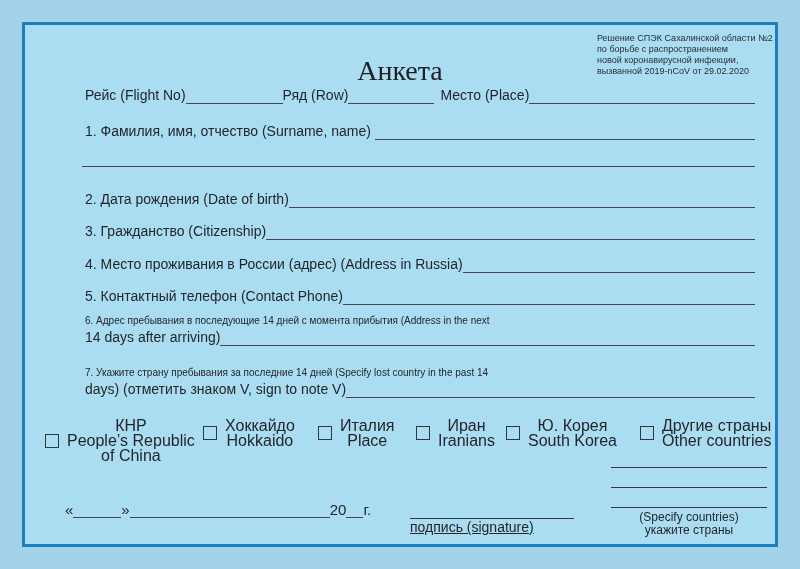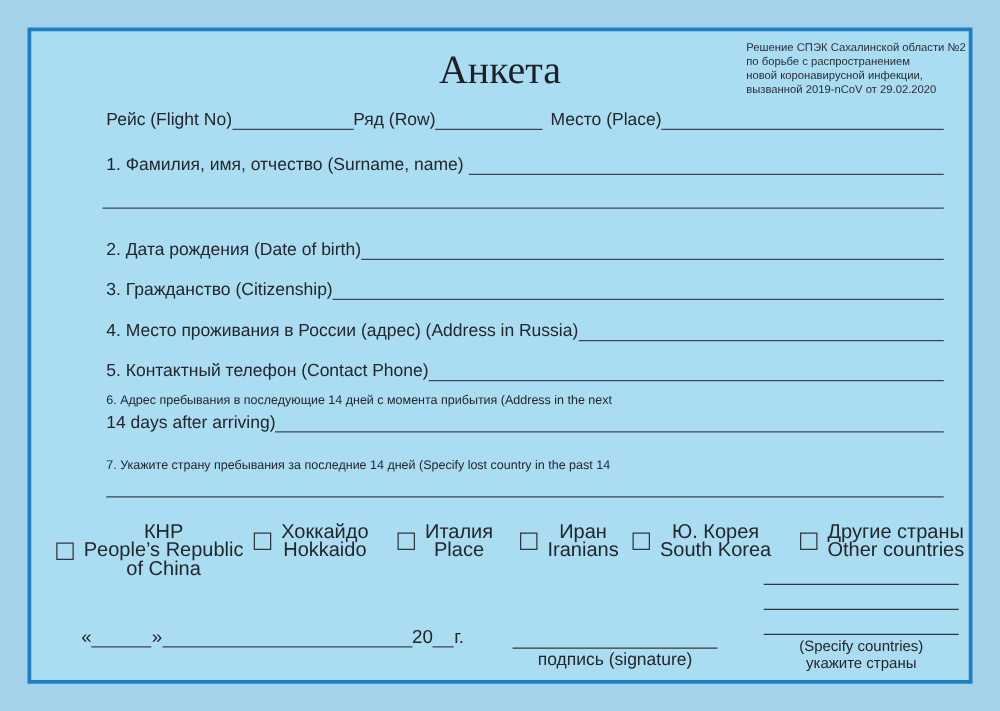--- a/index.html
+++ b/index.html
@@ -7,22 +7,22 @@
     width:800px;height:569px;position:relative;overflow:hidden;
     background:#a3d2ea;color:#23262b;
     font-family:"Liberation Sans", sans-serif;
     -webkit-font-smoothing:antialiased;
   }
   .frame{
     position:absolute;left:22px;top:22px;width:756px;height:525px;
     box-sizing:border-box;border:3px solid #1d7fc1;background:#aadcf2;
   }
   .title{
-    position:absolute;left:0;top:12px;width:100%;text-align:center;
-    font-family:"Liberation Serif", serif;font-size:32px;color:#1d2127;
+    position:absolute;left:0;top:30px;width:100%;text-align:center;
+    font-family:"Liberation Serif", serif;font-size:28px;color:#1d2127;
   }
   .decree{
     position:absolute;left:572px;top:8px;width:176px;
     font-size:9px;line-height:11px;color:#2a2e34;
   }
   .row{
     position:absolute;left:60px;right:20px;height:17px;
     display:flex;align-items:flex-end;font-size:14px;line-height:17px;
   }
   .lbl{white-space:pre;}
@@ -55,22 +55,22 @@
     font-size:12px;line-height:13px;
   }
   .date-row{
     position:absolute;left:40px;top:477px;height:16px;
     display:flex;align-items:flex-end;font-size:15px;line-height:16px;
   }
   .qfill{width:48px;border-bottom:1.6px solid #414751;height:4px;}
   .mfill{width:200px;border-bottom:1.6px solid #414751;height:4px;}
   .yfill{width:17px;border-bottom:1.6px solid #414751;height:4px;}
   .sig{
-    position:absolute;left:385px;top:477px;width:164px;text-align:center;
-    font-size:14px;line-height:17px;
+    position:absolute;left:385px;top:477px;width:164px;
+    font-size:14px;line-height:17px;text-decoration:underline;
   }
   .sig-line{height:16px;border-bottom:1.8px solid #33373d;}
 </style>
 </head>
 <body>
 
 <div class="frame">
 
   <div class="title">Анкета</div>
 
@@ -117,20 +117,21 @@
   </div>
 
   <div class="line1" style="top:287px">6. Адрес пребывания в последующие 14 дней с момента прибытия (Address in the next</div>
   <div class="row" style="top:304px">
     <span class="lbl">14 days after arriving)</span>
     <span class="fill grow"></span>
   </div>
 
   <div class="line1" style="top:339px">7. Укажите страну пребывания за последние 14 дней (Specify lost country in the past 14</div>
   <div class="row" style="top:356px">
+    <span class="lbl">days) (отметить знаком V, sign to note V)</span>
     <span class="fill grow"></span>
   </div>
 
   <div class="cb-opt" style="left:20px">
     <span class="cbx"></span>
     <span class="cb-lbl">
       <div>КНР</div>
       <div>People’s Republic</div>
       <div>of China</div>
     </span>

